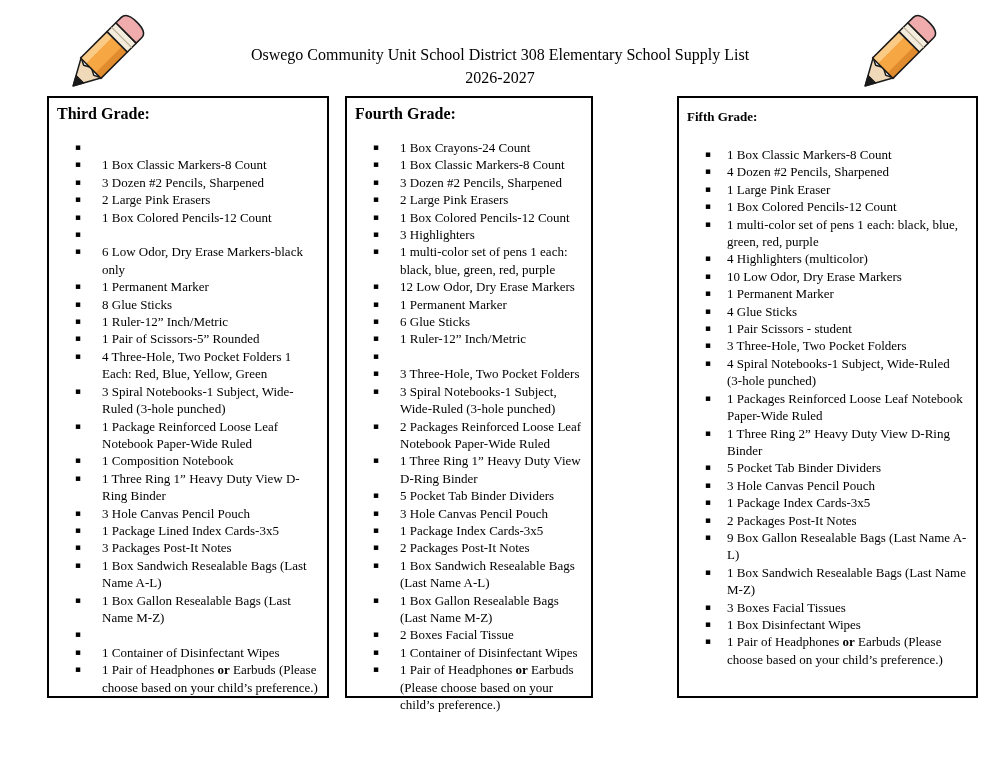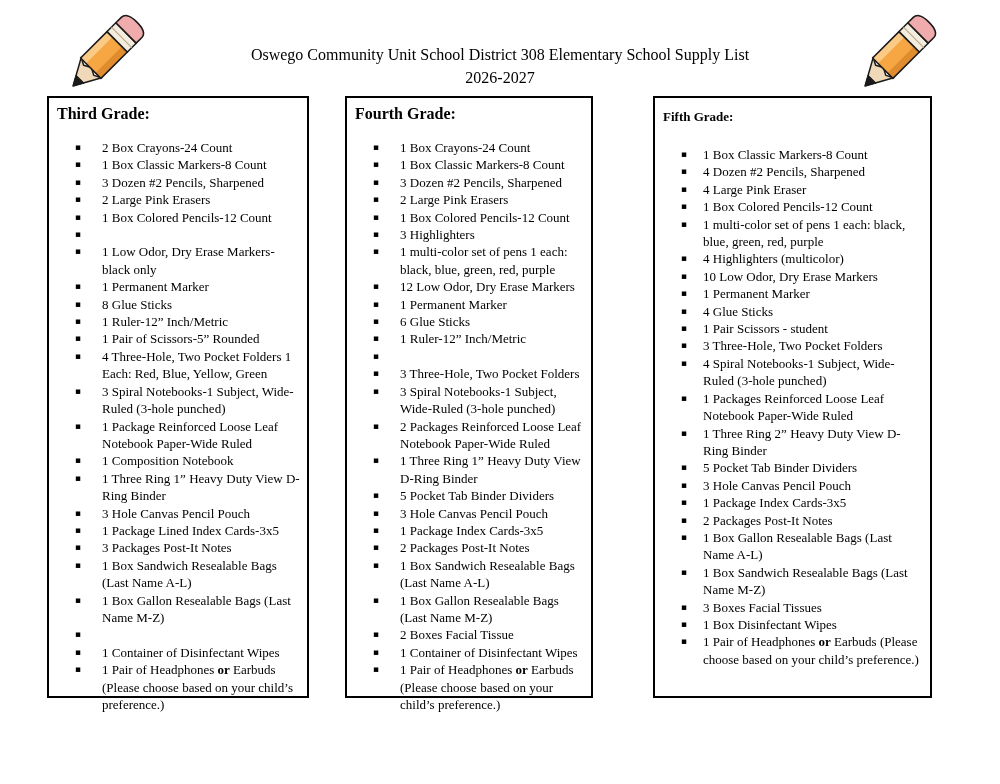--- a/index.html
+++ b/index.html
@@ -27,23 +27,23 @@
     line-height: 23px;
   }
 
   .box {
     position: absolute;
     top: 96px; height: 602px;
     border: 2px solid #000;
     box-sizing: border-box;
     background: #fff;
   }
-  #box-third  { left: 47px;  width: 262px; }
+  #box-third  { left: 47px;  width: 282px; }
   #box-fourth { left: 345px; width: 248px; }
-  #box-fifth  { left: 653px; width: 279px; }
+  #box-fifth  { left: 677px; width: 301px; }
 
   .box h2 {
     margin: 6px 0 0 8px;
     font-size: 16px;
     font-weight: 700;
     line-height: 19px;
   }
   #box-fifth h2 { font-size: 13px; margin-top: 9px; }
 
   .box ul {
@@ -112,21 +112,20 @@
 <div class="title-block">
   <div>Oswego Community Unit School District 308 Elementary School Supply List</div>
   <div>2026-2027</div>
 </div>
 
 <div class="box" id="box-third">
   <h2>Third Grade:</h2>
   <ul>
       <li>
         <span class="bullet">▪</span>
-        <span class="item-text">2 Box Crayons-24 Count</span>
       </li>
       <li>
         <span class="bullet">▪</span>
         <span class="item-text">1 Box Classic Markers-8 Count</span>
       </li>
       <li>
         <span class="bullet">▪</span>
         <span class="item-text">3 Dozen #2 Pencils, Sharpened</span>
       </li>
       <li>
@@ -135,21 +134,21 @@
       </li>
       <li>
         <span class="bullet">▪</span>
         <span class="item-text">1 Box Colored Pencils-12 Count</span>
       </li>
       <li>
         <span class="bullet">▪</span>
       </li>
       <li>
         <span class="bullet">▪</span>
-        <span class="item-text">1 Low Odor, Dry Erase Markers-black only</span>
+        <span class="item-text">6 Low Odor, Dry Erase Markers-black only</span>
       </li>
       <li>
         <span class="bullet">▪</span>
         <span class="item-text">1 Permanent Marker</span>
       </li>
       <li>
         <span class="bullet">▪</span>
         <span class="item-text">8 Glue Sticks</span>
       </li>
       <li>
@@ -325,21 +324,21 @@
       <li>
         <span class="bullet">▪</span>
         <span class="item-text">1 Box Classic Markers-8 Count</span>
       </li>
       <li>
         <span class="bullet">▪</span>
         <span class="item-text">4 Dozen #2 Pencils, Sharpened</span>
       </li>
       <li>
         <span class="bullet">▪</span>
-        <span class="item-text">4 Large Pink Eraser</span>
+        <span class="item-text">1 Large Pink Eraser</span>
       </li>
       <li>
         <span class="bullet">▪</span>
         <span class="item-text">1 Box Colored Pencils-12 Count</span>
       </li>
       <li>
         <span class="bullet">▪</span>
         <span class="item-text">1 multi-color set of pens 1 each: black, blue, green, red, purple</span>
       </li>
       <li>
@@ -389,21 +388,21 @@
       <li>
         <span class="bullet">▪</span>
         <span class="item-text">1 Package Index Cards-3x5</span>
       </li>
       <li>
         <span class="bullet">▪</span>
         <span class="item-text">2 Packages Post-It Notes</span>
       </li>
       <li>
         <span class="bullet">▪</span>
-        <span class="item-text">1 Box Gallon Resealable Bags (Last Name A-L)</span>
+        <span class="item-text">9 Box Gallon Resealable Bags (Last Name A-L)</span>
       </li>
       <li>
         <span class="bullet">▪</span>
         <span class="item-text">1 Box Sandwich Resealable Bags (Last Name M-Z)</span>
       </li>
       <li>
         <span class="bullet">▪</span>
         <span class="item-text">3 Boxes  Facial Tissues</span>
       </li>
       <li>

